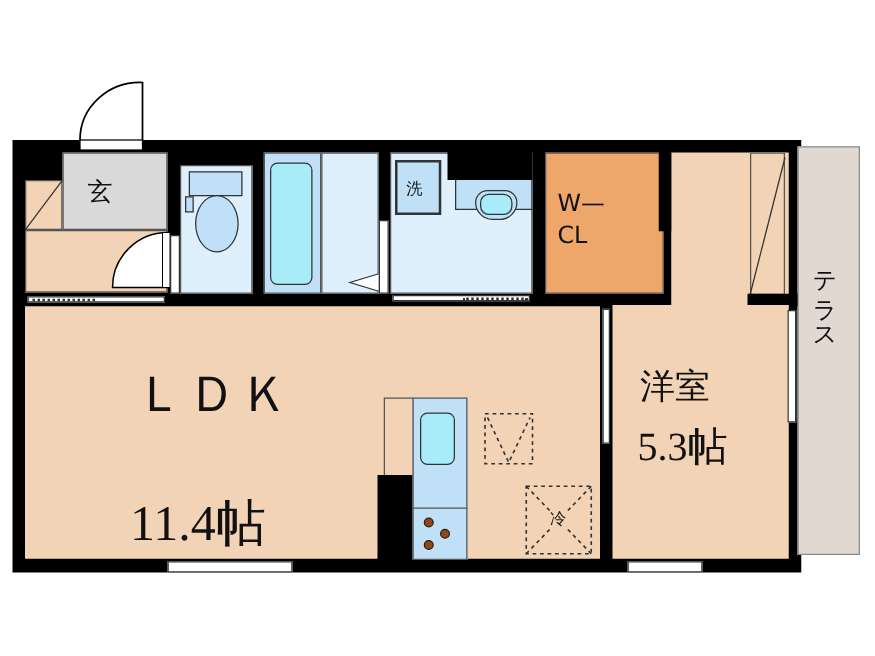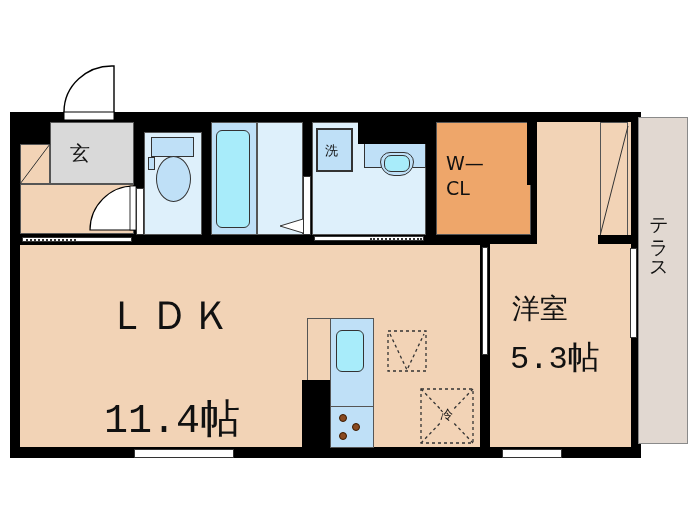--- a/index.html
+++ b/index.html
@@ -5,21 +5,21 @@
   html,body{margin:0;padding:0;background:#fff;}
   body{width:700px;height:525px;position:relative;overflow:hidden;font-family:"DejaVu Sans",sans-serif;}
   .abs{position:absolute;box-sizing:border-box;}
   .wall{background:#000;}
   .floor{background:#f2d3b6;}
   .wet{background:#def0fb;}
   .genkan{background:#d9d9d9;}
   .wcl{background:#eea66a;}
   .terrace{background:#e1d8d1;border:1px solid #8a8a8a;}
   .win{background:#fff;border:1px solid #333;}
-  .serif{font-family:Liberation Mono, monospace;color:#111;}
+  .serif{font-family:Liberation Serif, serif;color:#111;}
   .lbl{font-family:"DejaVu Sans",sans-serif;color:#111;}
   svg{position:absolute;overflow:visible;}
 </style>
 </head>
 <body>
 
 <div class="abs wall" style="left:10px;top:112px;width:631px;height:346px;"></div>
 
 <div class="abs terrace" style="left:638px;top:117px;width:50px;height:327px;"></div>
 <div class="abs lbl" style="left:651px;top:205px;width:20px;font-size:19px;line-height:22px;writing-mode:vertical-rl;">テラス</div>

